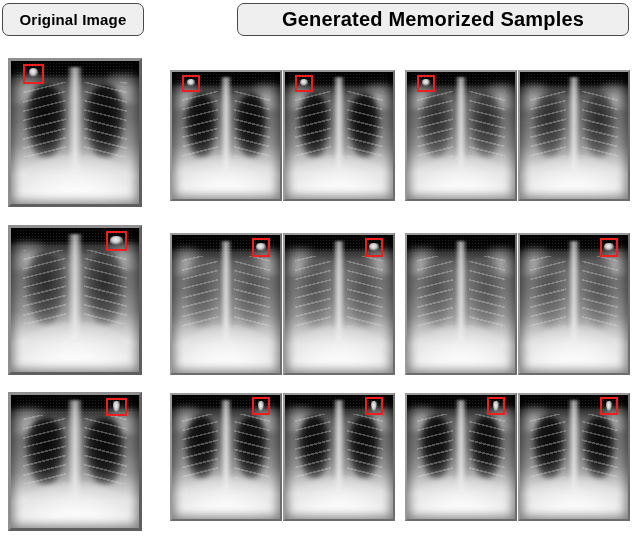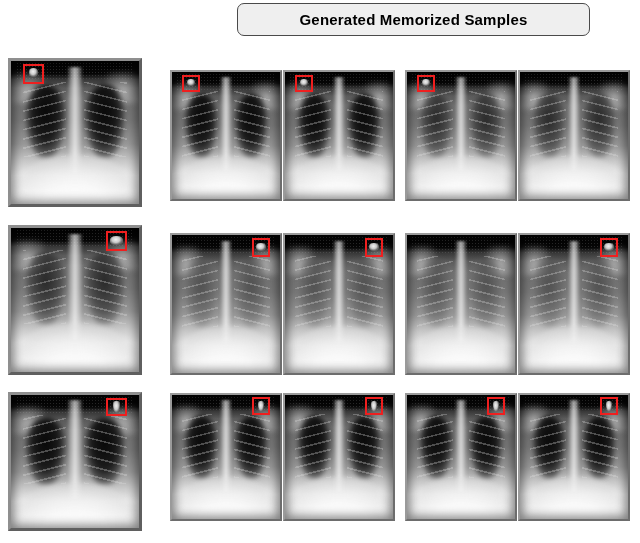--- a/index.html
+++ b/index.html
@@ -32,22 +32,22 @@
     color: #000000;
     font-weight: bold;
     letter-spacing: 0.2px;
     user-select: none;
   }
   #header-original {
     left: 2px; top: 3px; width: 142px; height: 33px;
     font-size: 15px;
   }
   #header-generated {
-    left: 237px; top: 3px; width: 353px; height: 33px;
-    font-size: 15px;
+    left: 237px; top: 3px; width: 392px; height: 33px;
+    font-size: 20px;
   }
 
   
   .xray-frame {
     position: absolute;
     box-sizing: border-box;
     overflow: hidden;
     background: #1a1a1a;
     border: 2px solid #9a9a9a;
     border-right-color: #6d6d6d;
@@ -195,20 +195,21 @@
   }
   .annot-blob.tube {
     border-radius: 40% 40% 55% 55% / 22% 22% 70% 70%;
   }
 </style>
 </head>
 <body>
 
 <div id="root">
 
+  <div class="header-box" id="header-original">Original Image</div>
 
   <div class="header-box" id="header-generated">Generated Memorized Samples</div>
 
   <div id="grid">
       <div class="xray-frame orig dark" style="left: 8px; top: 58px; width: 134px; height: 149px;">
         <div class="xray-inner">
           <div class="xr-bg"></div>
           <div class="xr-stipple"></div>
           <div class="xr-shoulder left"></div>
           <div class="xr-shoulder right"></div>

